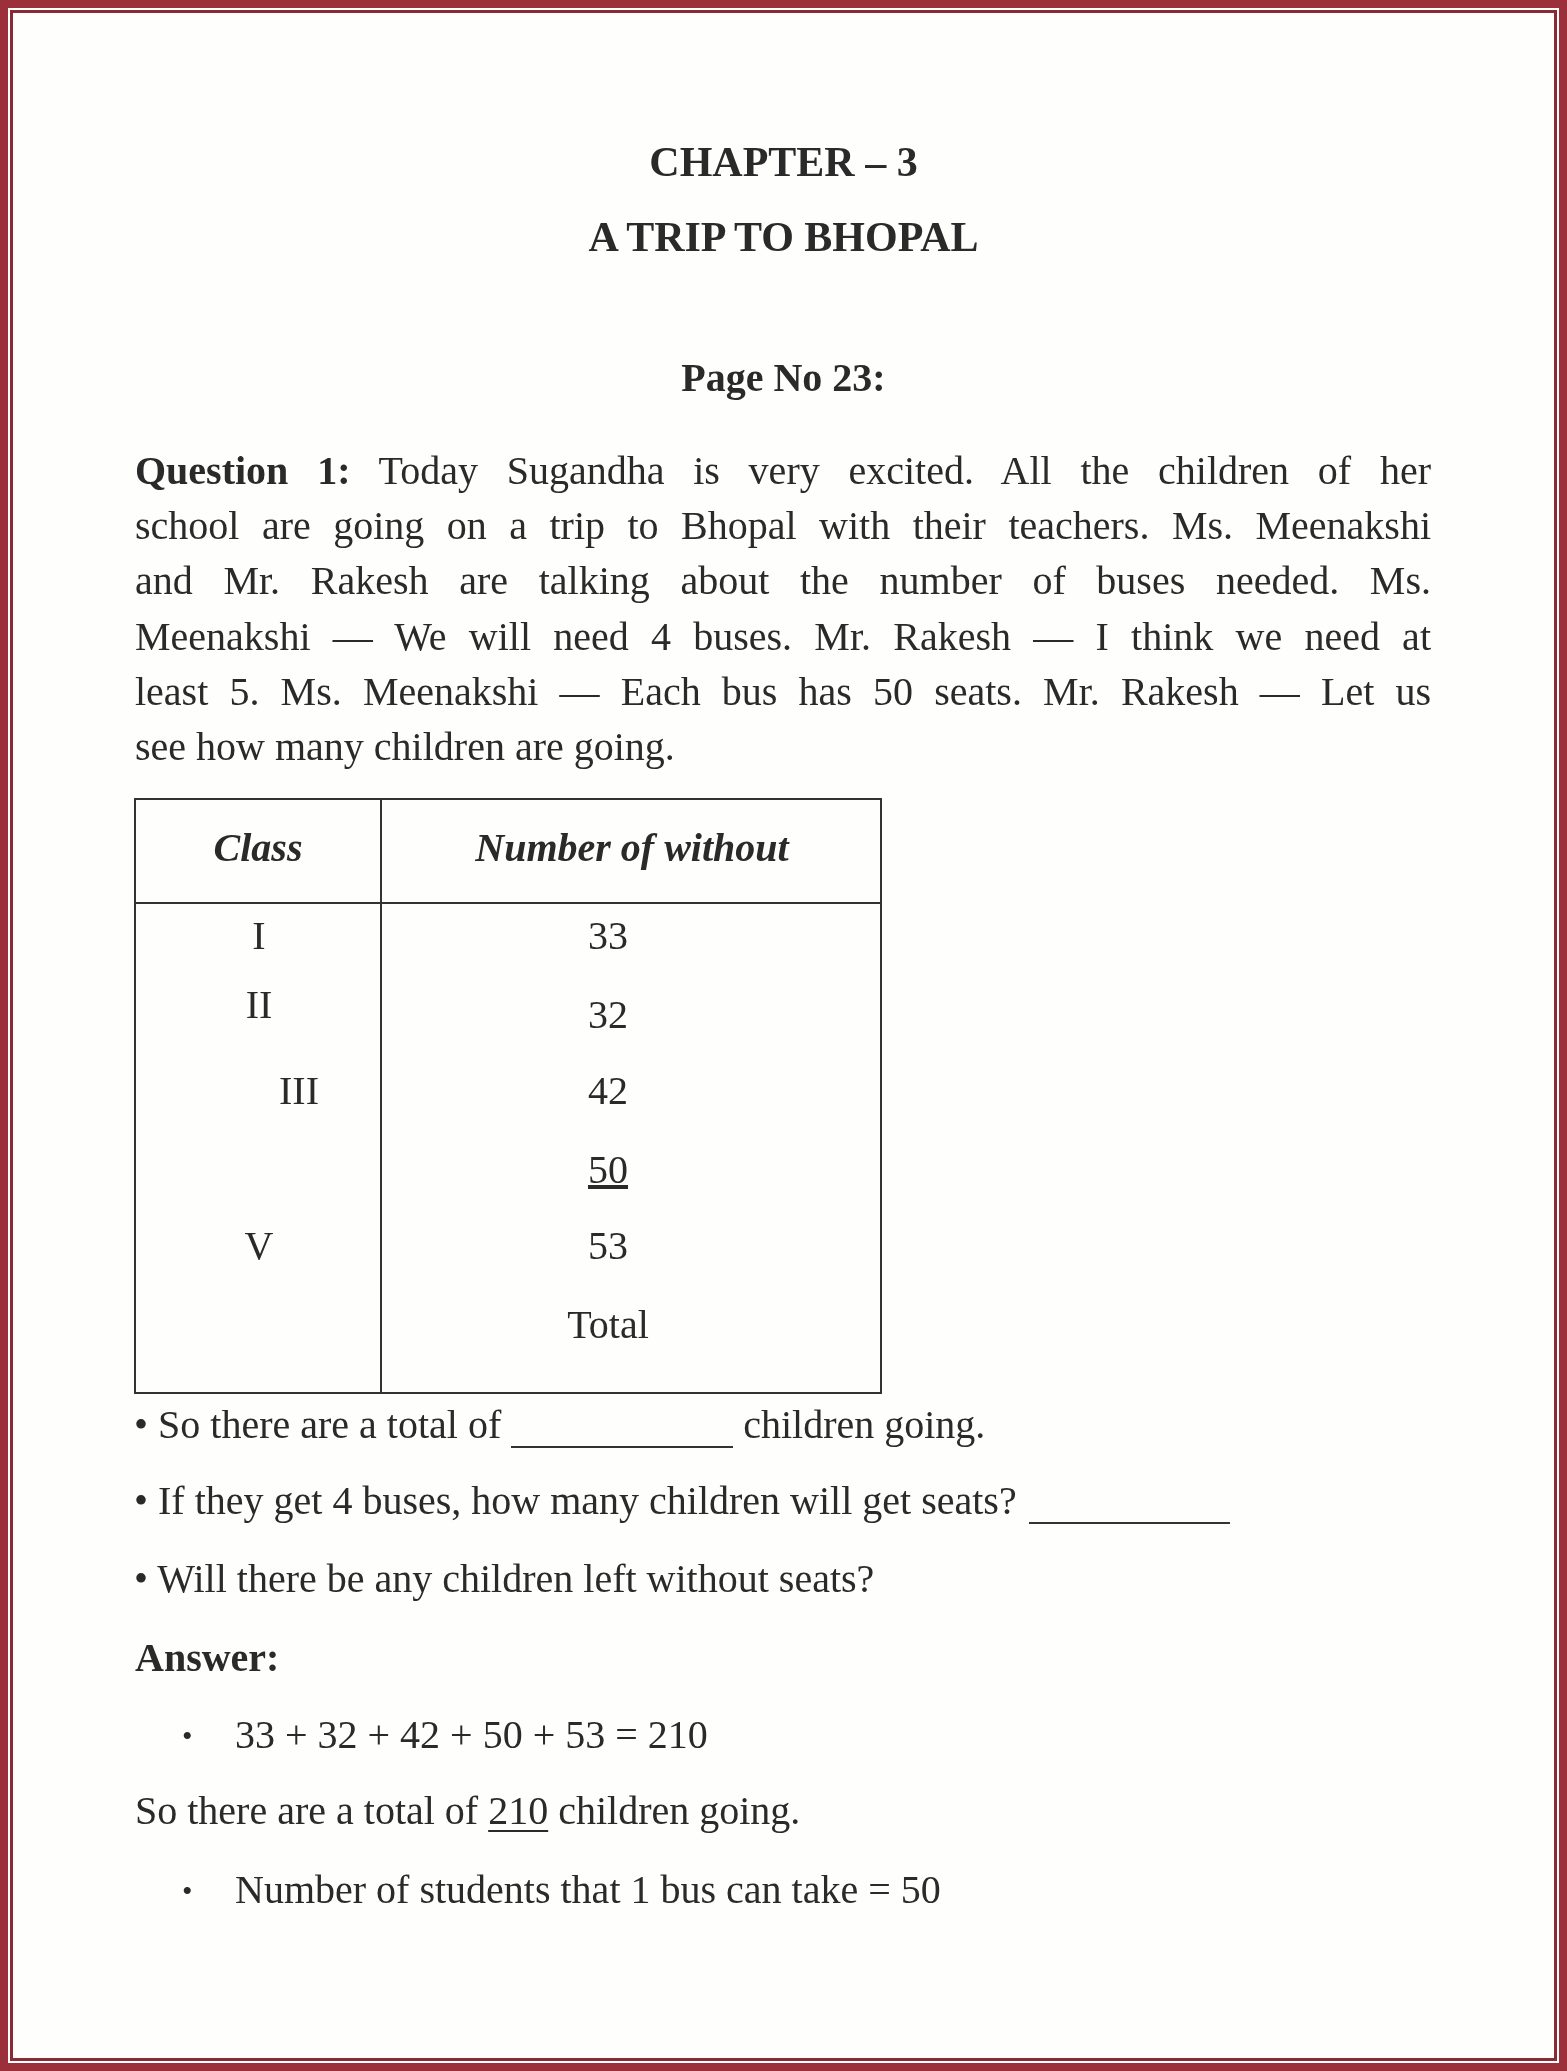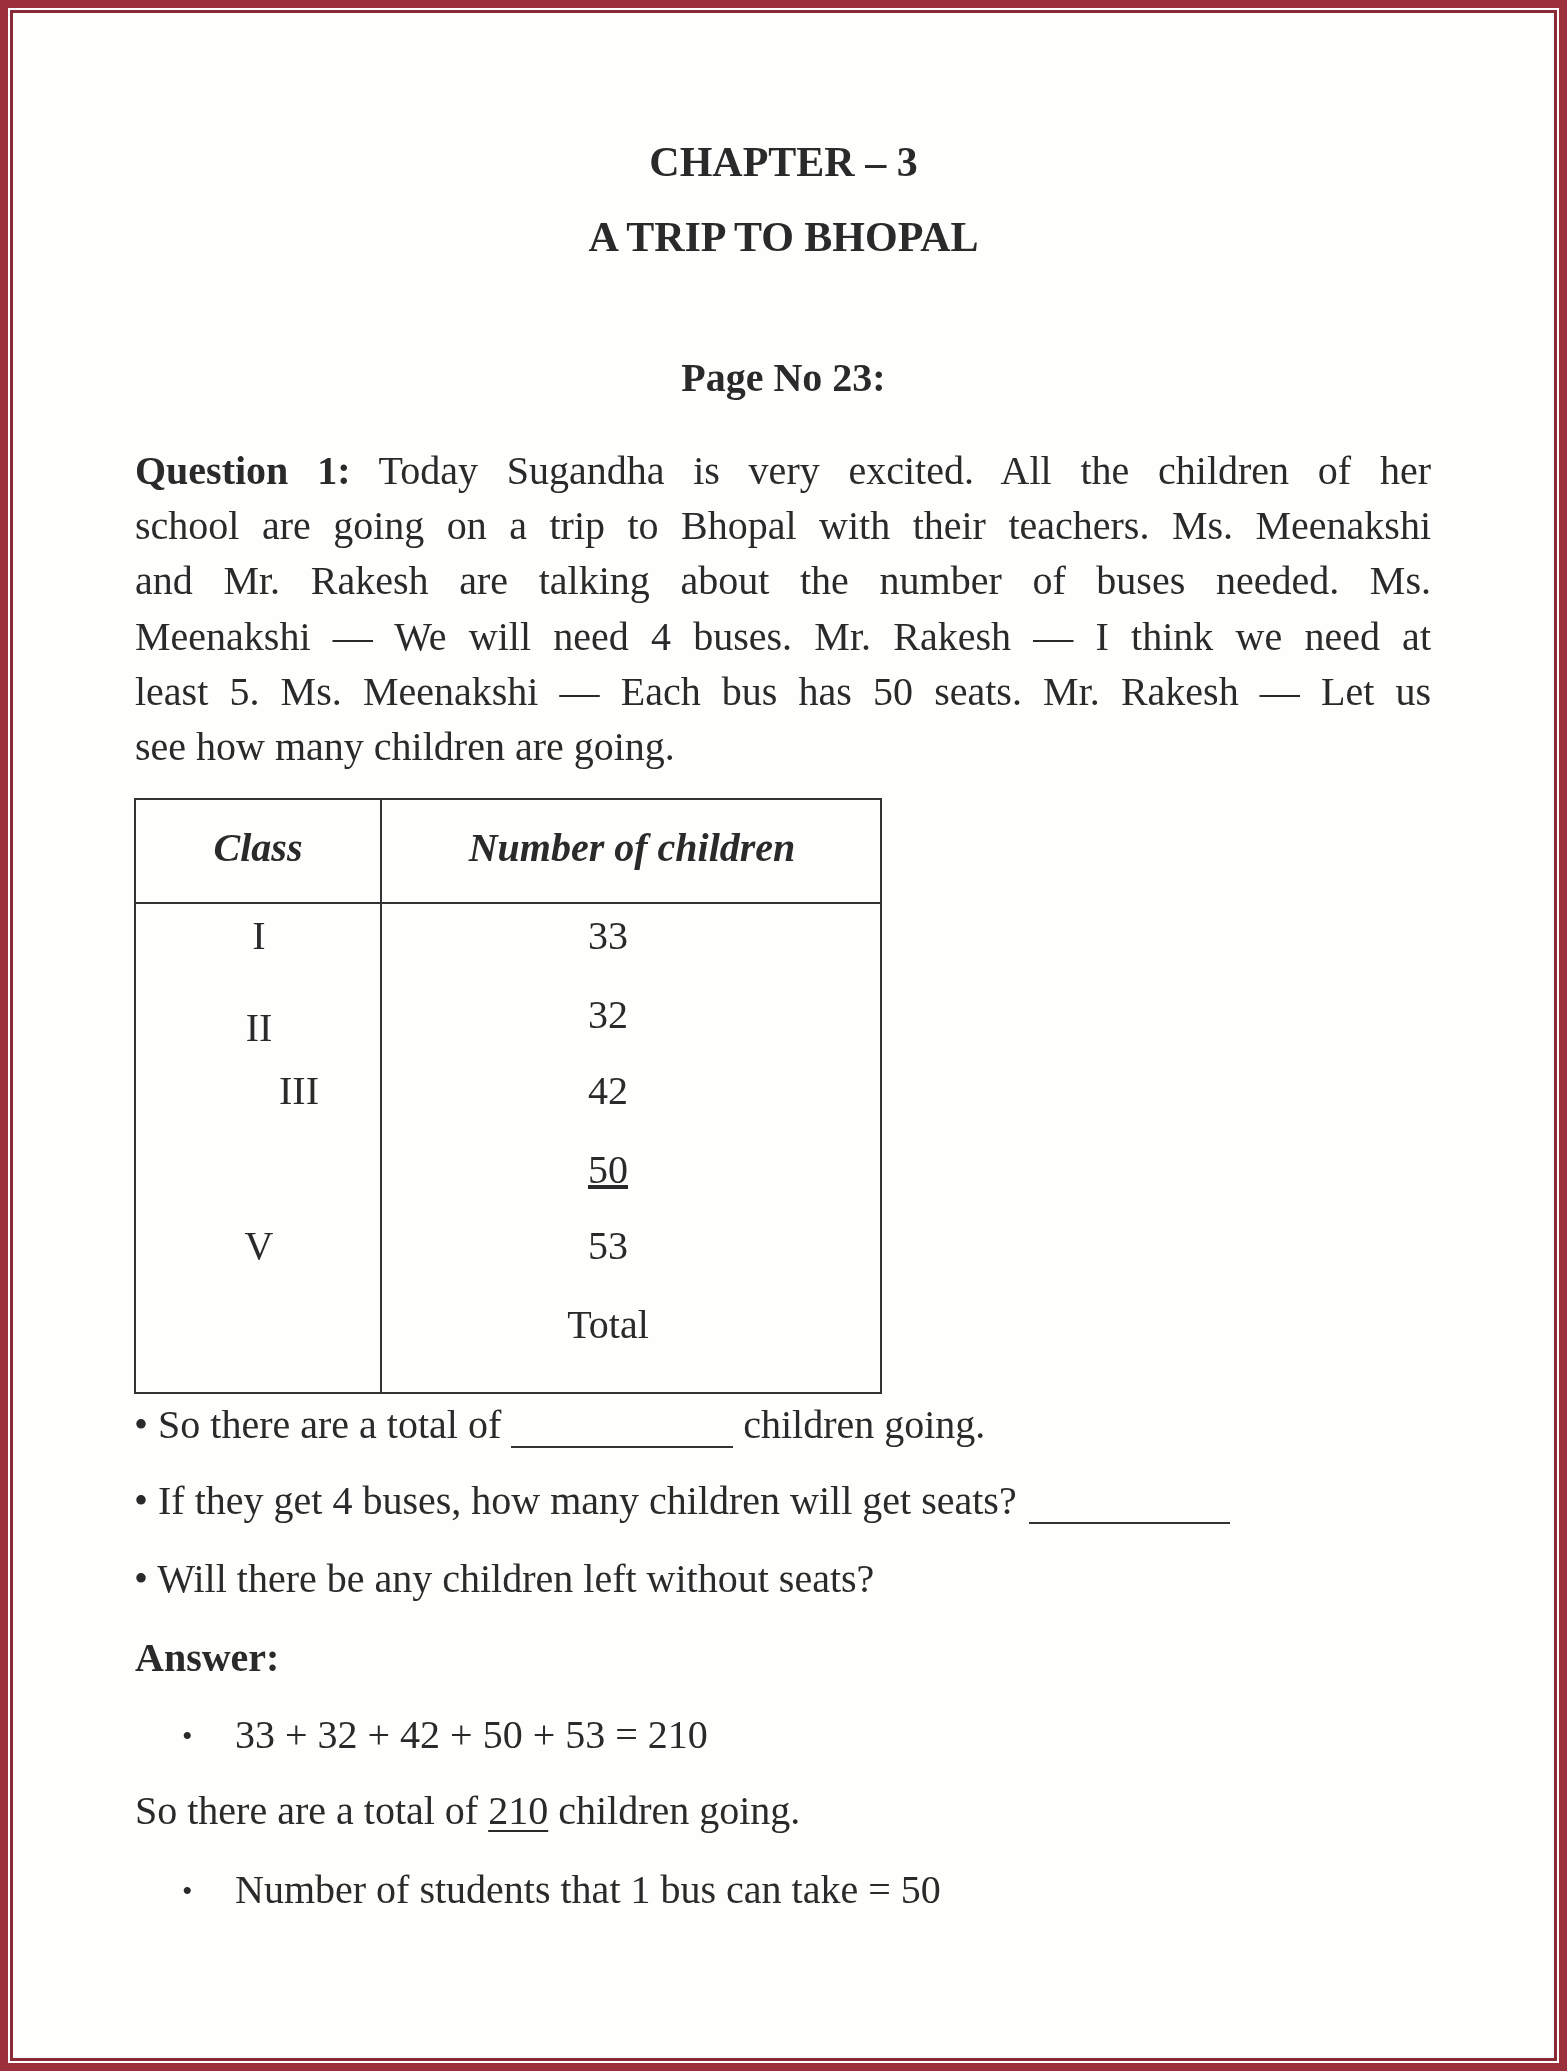--- a/index.html
+++ b/index.html
@@ -89,26 +89,26 @@
   <span class="just">and Mr. Rakesh are talking about the number of buses needed. Ms.</span>
   <span class="just">Meenakshi — We will need 4 buses. Mr. Rakesh — I think we need at</span>
   <span class="just">least 5. Ms. Meenakshi — Each bus has 50 seats. Mr. Rakesh — Let us</span>
   <span class="last">see how many children are going.</span>
 </div>
 
 <div class="data-table">
   <div class="col-divider"></div>
   <div class="header-divider"></div>
   <div class="th th-class">Class</div>
-  <div class="th th-num">Number of children</div>
+  <div class="th th-num">Number of without</div>
 
   <div class="td td-class" style="top:108px;">I</div>
   <div class="td td-num" style="top:108px;">33</div>
 
-  <div class="td td-class" style="top:200px;">II</div>
+  <div class="td td-class" style="top:177px;">II</div>
   <div class="td td-num" style="top:187px;">32</div>
 
   <div class="td td-class" style="top:263px;padding-left:40px;">III</div>
   <div class="td td-num" style="top:263px;">42</div>
 
   <div class="td td-num" style="top:342px;text-decoration:underline;">50</div>
 
   <div class="td td-class" style="top:418px;">V</div>
   <div class="td td-num" style="top:418px;">53</div>
 

